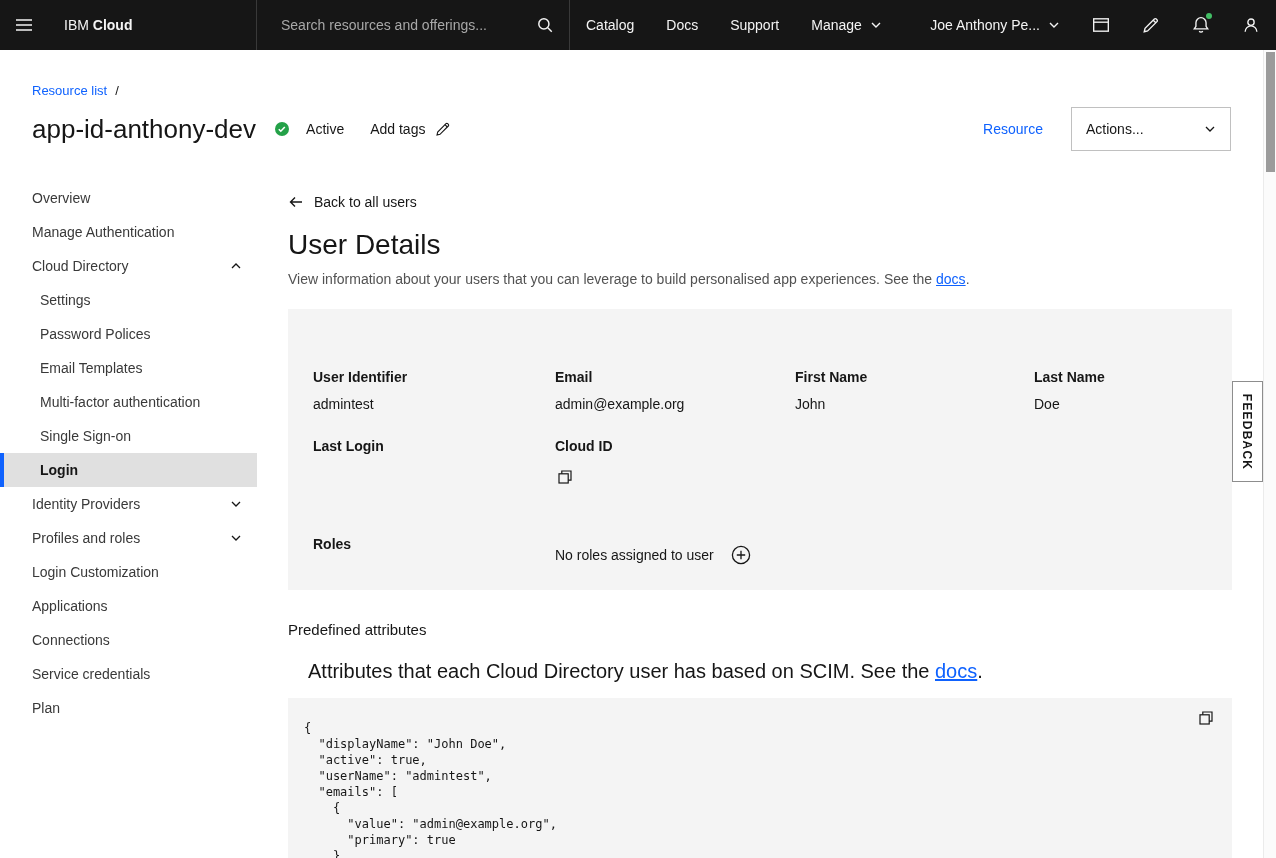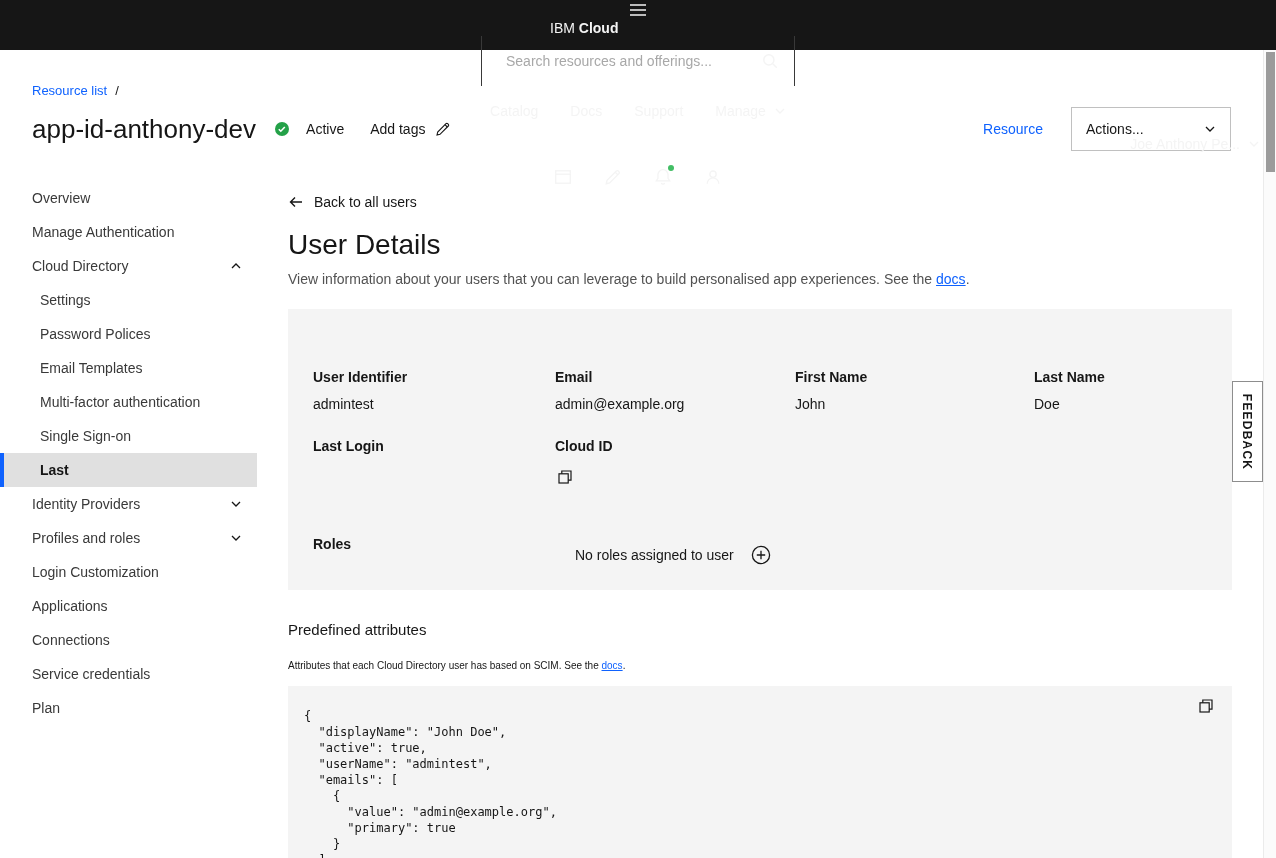--- a/index.html
+++ b/index.html
@@ -2,21 +2,21 @@
 <html><head>
 <meta charset="utf-8">
 <title>IBM Cloud</title>
 <style>
   * { margin:0; padding:0; box-sizing:border-box; }
   html, body { width:1276px; height:858px; overflow:hidden; }
   body { font-family:"Liberation Sans", sans-serif; background:#ffffff; color:#161616; font-size:14px; }
   button { background:none; border:none; font:inherit; color:inherit; }
 
   
-  .header { position:fixed; top:0; left:0; width:1276px; height:50px; background:#161616; display:flex; align-items:center; z-index:30;flex-direction:column; }
+  .header { position:fixed; top:0; left:0; width:1276px; height:50px; background:#161616; display:flex; align-items:center; z-index:30; }
   .hdr-btn { width:48px; height:50px; display:flex; align-items:center; justify-content:center; cursor:pointer; }
   .brand { width:208px; padding-left:16px; color:#f4f4f4; font-size:14px; cursor:pointer; }
   .brand .bold { font-weight:700; }
   .search-area { width:314px; height:50px; display:flex; align-items:center; border-left:1px solid #393939; border-right:1px solid #393939; }
   .search-input { flex:1; height:100%; background:transparent; border:none; outline:none; color:#f4f4f4; font-size:14px; padding-left:24px; font-family:"Liberation Sans", sans-serif; }
   .search-input::placeholder { color:#a8a8a8; }
   .hdr-nav { display:flex; align-items:center; height:50px; }
   .hdr-link { display:flex; align-items:center; gap:8px; height:50px; padding:0 16px; color:#f4f4f4; font-size:14px; cursor:pointer; text-decoration:none; }
   .user-menu { margin-left:auto; }
   .hdr-icons { display:flex; height:50px; }
@@ -51,26 +51,26 @@
   .desc a, .pre-desc a { color:#0f62fe; text-decoration:underline; cursor:pointer; }
 
   
   .card { margin-top:22px; background:#f4f4f4; padding:28px 24px 24px 25px; min-height:264px; }
   .grid4 { display:grid; grid-template-columns:242px 240px 239px 1fr;margin-top:32px; }
   .field-label { font-weight:700; font-size:14px; color:#161616; display:block; }
   .field-value { margin-top:11px; font-size:14px; color:#161616; }
   .row2 { margin-top:26px; }
   .copy-btn { margin-top:14px; display:block; cursor:pointer; width:20px; height:20px; }
   .roles-row { margin-top:48px; display:grid; grid-template-columns:242px 1fr; }
-  .roles-value { margin-top:8px; display:flex; align-items:center; gap:16px; font-size:14px;margin-left:20px; }
+  .roles-value { margin-top:8px; display:flex; align-items:center; gap:16px; font-size:14px; }
   .plus-btn { width:22px; height:22px; display:flex; align-items:center; justify-content:center; cursor:pointer; }
 
   
   .pre-title { margin-top:31px; font-size:15px; font-weight:400; }
-  .pre-desc { margin-top:22px; font-size:10px; color:#161616; }
+  .pre-desc { margin-top:22px; font-size:20px; color:#161616;margin-left:20px; }
   .code-card { position:relative; margin-top:15px; background:#f4f4f4; height:240px; overflow:hidden; }
   .code-card pre { padding:22px 16px; font-family:"DejaVu Sans Mono", monospace; font-size:12px; line-height:16px; color:#161616; white-space:pre; }
   .code-copy { position:absolute; top:12px; right:18px; cursor:pointer; }
 
   
   .feedback-tab { position:fixed; right:13px; top:381px; width:31px; height:101px; background:#ffffff; border:1px solid #8d8d8d; display:flex; align-items:center; justify-content:center; cursor:pointer; z-index:40; }
   .feedback-tab span { transform:rotate(90deg); font-size:12px; font-weight:700; letter-spacing:1.2px; white-space:nowrap; }
   .scroll-track { position:fixed; right:0; top:50px; bottom:0; width:13px; background:#fbfbfb; border-left:1px solid #ebebeb; z-index:50; }
   .scroll-thumb { position:absolute; top:2px; left:2px; width:9px; height:120px; background:#9b9b9b; cursor:pointer; }
 </style>
@@ -201,21 +201,21 @@
       <div class="nav-item sub">
           <span>Email Templates</span>
         </div>
       <div class="nav-item sub">
           <span>Multi-factor authentication</span>
         </div>
       <div class="nav-item sub">
           <span>Single Sign-on</span>
         </div>
       <div class="nav-item sub active">
-          <span>Last</span>
+          <span>Login</span>
         </div>
       <div class="nav-item">
         <span>Identity Providers</span>
         <svg width="12" height="10" viewBox="0 0 12 10">
             <path d="M2 3l4 4 4-4" fill="none" stroke="#161616" stroke-width="1.3"></path>
           </svg>
       </div>
       <div class="nav-item">
         <span>Profiles and roles</span>
         <svg width="12" height="10" viewBox="0 0 12 10">

